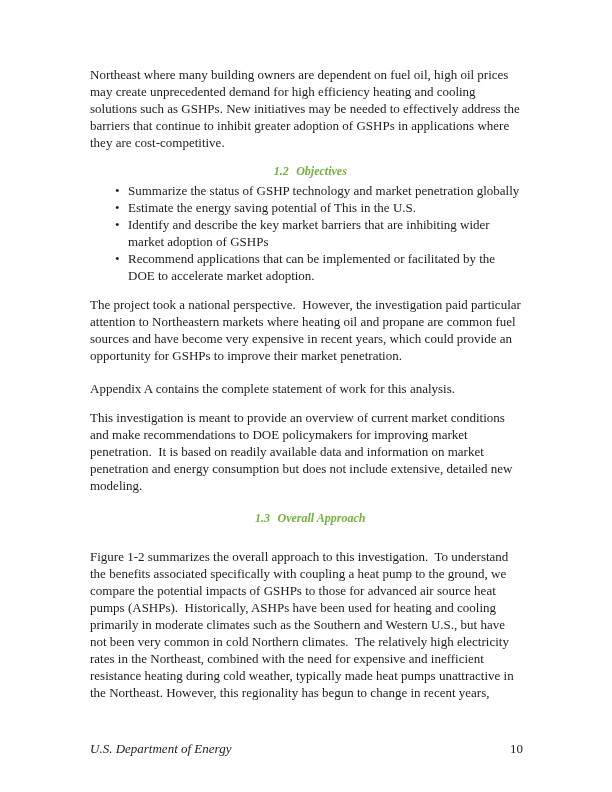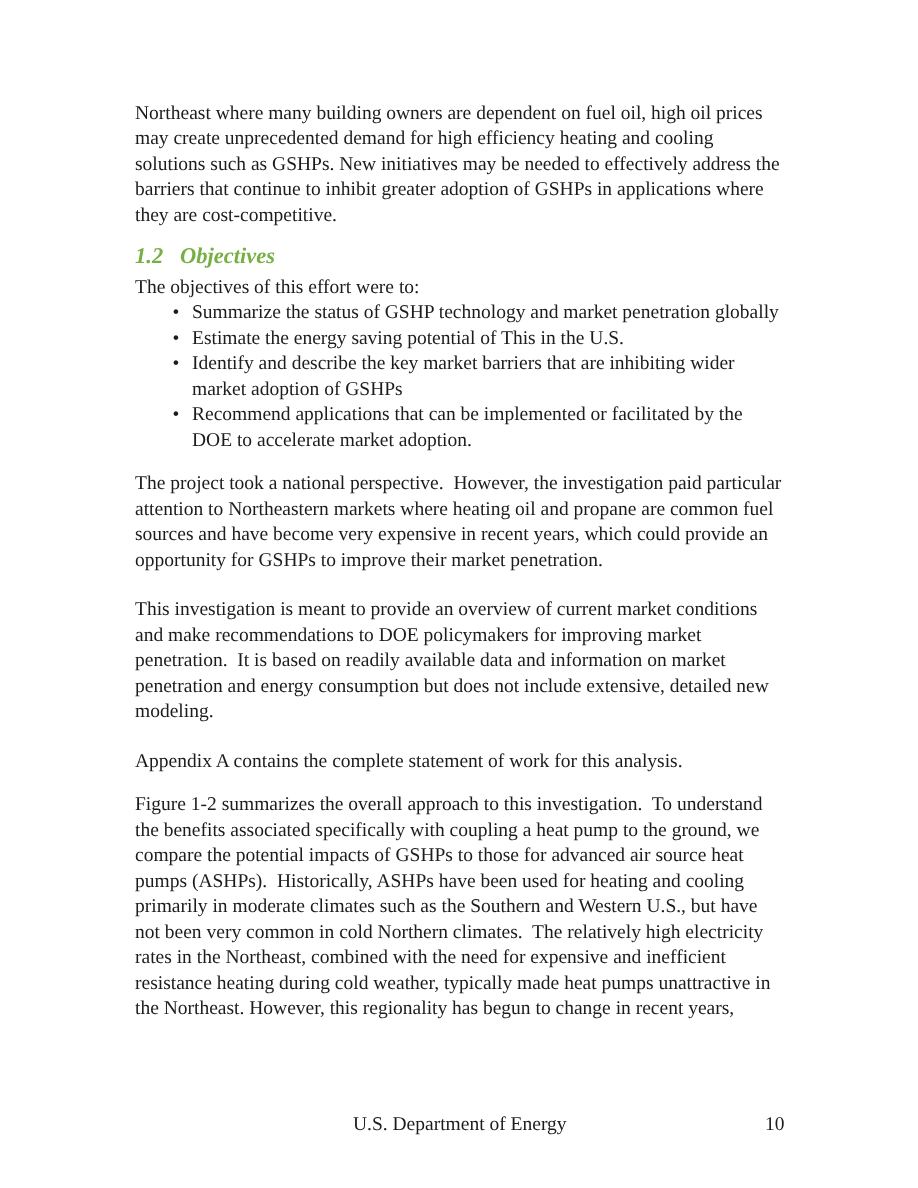--- a/index.html
+++ b/index.html
@@ -27,25 +27,26 @@
   }
   .para {
     margin: 0 0 16px 0;
     white-space: pre-wrap;
   }
   .para.tight {
     margin-bottom: 12px;
   }
   .section-heading {
     margin: 0 0 2px 0;
-    font-size: 15px;
+    font-size: 12px;
     line-height: 17px;
     font-weight: bold;
     font-style: italic;
     color: var(--heading-green, #76b043);
+    text-align: center;
   }
   .section-heading .section-number {
     display: inline-block;
     min-width: 30px;
   }
   .section-heading.spaced-below {
     margin-bottom: 21px;
   }
   .intro-line {
     margin: 0;
@@ -70,42 +71,42 @@
   .page-footer {
     position: absolute;
     left: 90px;
     top: 740px;
     width: 433px;
     font-size: 13px;
     line-height: 17px;
   }
   .footer-center {
     display: block;
-    text-align: center;
+    text-align: left;
+    font-style: italic;
   }
   .footer-page-number {
     position: absolute;
     right: 0;
     top: 0;
     text-align: center;
   }
 </style>
 </head>
 <body>
 
 <div class="page">
   <main class="content">
 
     <p class="para tight">Northeast where many building owners are dependent on fuel oil, high oil prices may create unprecedented demand for high efficiency heating and cooling solutions such as GSHPs. New initiatives may be needed to effectively address the barriers that continue to inhibit greater adoption of GSHPs in applications where they are cost-competitive.</p>
 
     <h2 class="section-heading">
       <span class="section-number">1.2</span><span>Objectives</span>
     </h2>
 
-    <p class="intro-line">The objectives of this effort were to:</p>
 
     <ul class="bullet-list">
       <li>
         <span class="bullet-marker">•</span>
         <span class="bullet-text">Summarize the status of GSHP technology and market penetration globally</span>
       </li>
       <li>
         <span class="bullet-marker">•</span>
         <span class="bullet-text">Estimate the energy saving potential of This in the U.S.</span>
       </li>
@@ -114,24 +115,27 @@
         <span class="bullet-text">Identify and describe the key market barriers that are inhibiting wider market adoption of GSHPs</span>
       </li>
       <li>
         <span class="bullet-marker">•</span>
         <span class="bullet-text">Recommend applications that can be implemented or facilitated by the DOE to accelerate market adoption.</span>
       </li>
     </ul>
 
     <p class="para">The project took a national perspective.  However, the investigation paid particular attention to Northeastern markets where heating oil and propane are common fuel sources and have become very expensive in recent years, which could provide an opportunity for GSHPs to improve their market penetration.</p>
 
+    <p class="para tight">Appendix A contains the complete statement of work for this analysis.</p>
+
     <p class="para">This investigation is meant to provide an overview of current market conditions and make recommendations to DOE policymakers for improving market penetration.  It is based on readily available data and information on market penetration and energy consumption but does not include extensive, detailed new modeling.</p>
 
-    <p class="para tight">Appendix A contains the complete statement of work for this analysis.</p>
-
+    <h2 class="section-heading spaced-below">
+      <span class="section-number">1.3</span><span>Overall Approach</span>
+    </h2>
 
     <p class="para">Figure 1-2 summarizes the overall approach to this investigation.  To understand the benefits associated specifically with coupling a heat pump to the ground, we compare the potential impacts of GSHPs to those for advanced air source heat pumps (ASHPs).  Historically, ASHPs have been used for heating and cooling primarily in moderate climates such as the Southern and Western U.S., but have not been very common in cold Northern climates.  The relatively high electricity rates in the Northeast, combined with the need for expensive and inefficient resistance heating during cold weather, typically made heat pumps unattractive in the Northeast. However, this regionality has begun to change in recent years,</p>
 
   </main>
 
   <footer class="page-footer">
     <span class="footer-center">U.S. Department of Energy</span>
     <span class="footer-page-number">10</span>
   </footer>
 </div>

